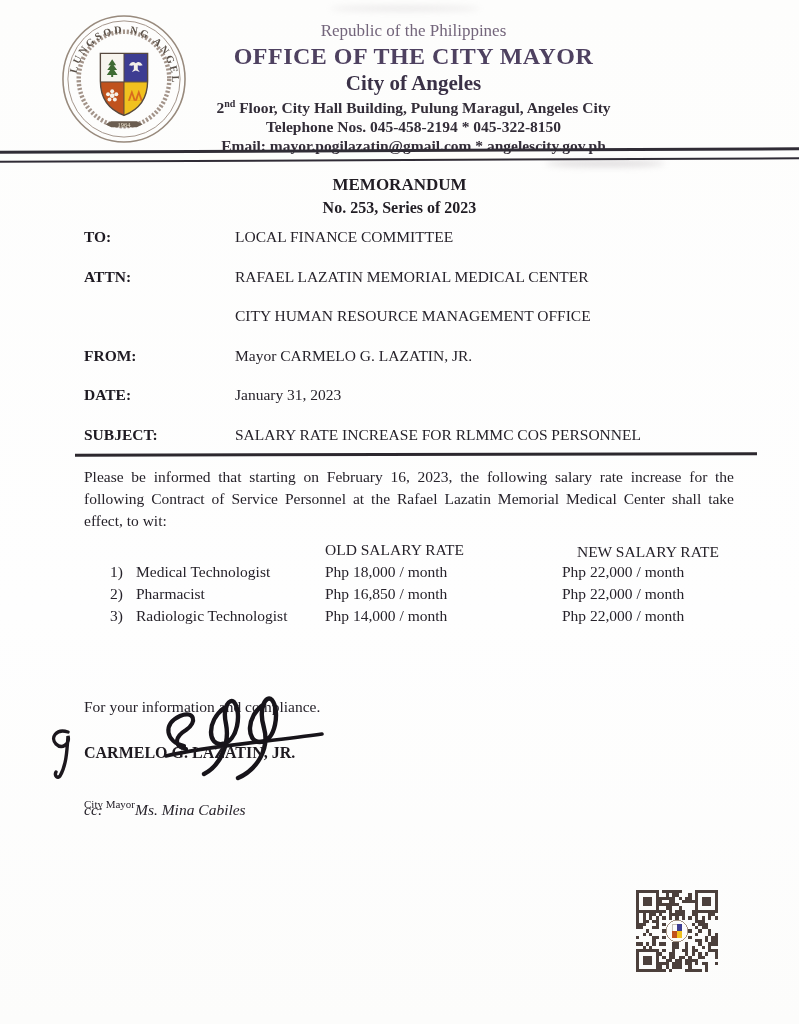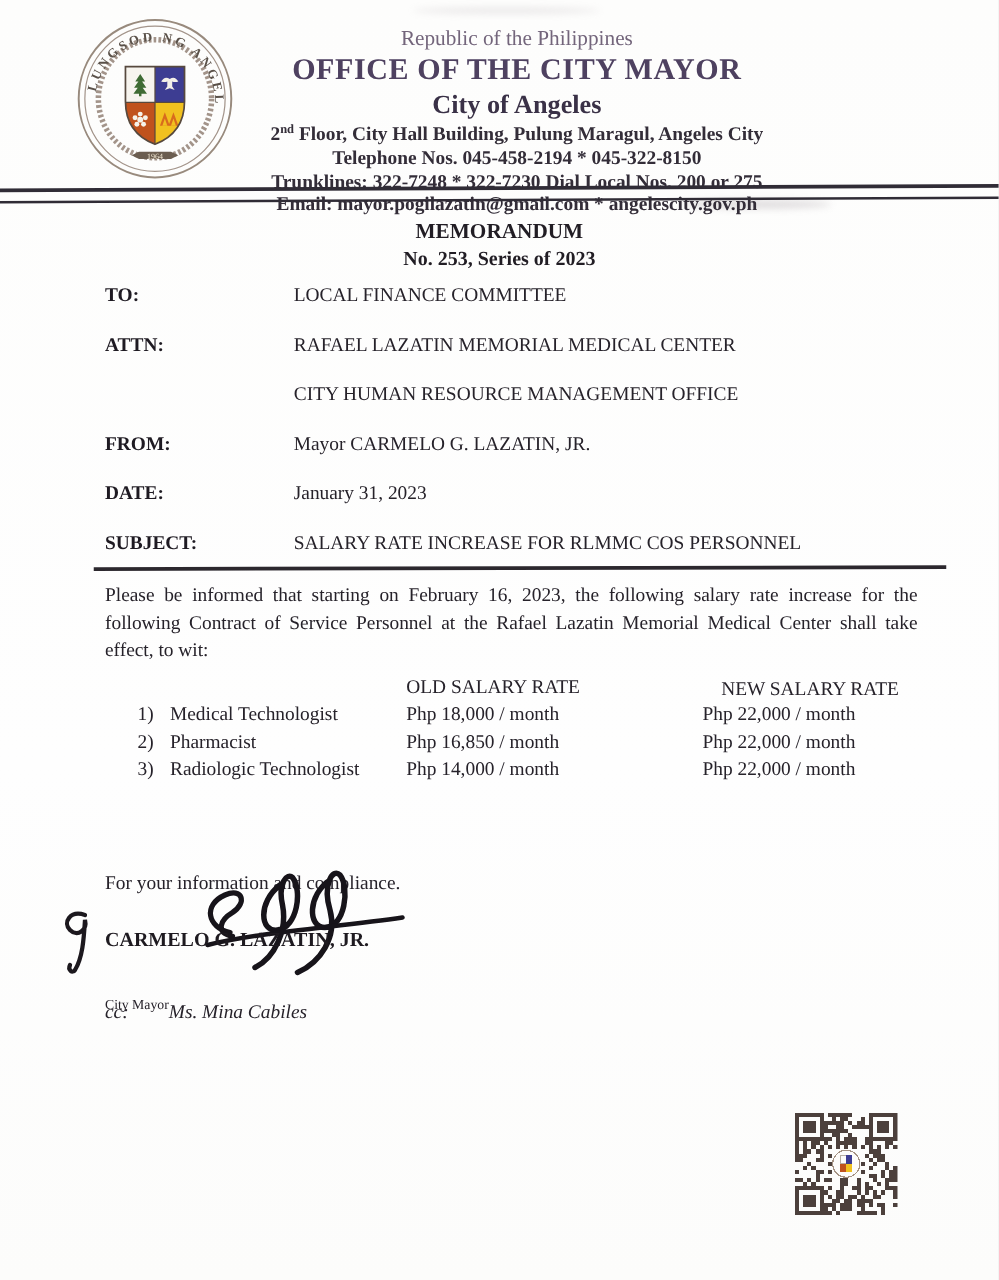--- a/index.html
+++ b/index.html
@@ -122,21 +122,20 @@
       <text x="65" y="115" font-size="6.5" fill="#f1e7d2" text-anchor="middle" font-family="Liberation Serif, serif">1964</text>
     </svg>
   </div>
 
   <div class="header-text">
     <div class="hdr-republic">Republic of the Philippines</div>
     <div class="hdr-office">OFFICE OF THE CITY MAYOR</div>
     <div class="hdr-city">City of Angeles</div>
     <div class="hdr-addr"><span>2</span><sup>nd</sup><span> Floor, City Hall Building, Pulung Maragul, Angeles City</span></div>
     <div class="hdr-line">Telephone Nos. 045-458-2194 * 045-322-8150</div>
-    <div class="hdr-line">Trunklines: 322-7248 * 322-7230 Dial Local Nos. 200 or 275</div>
     <div class="hdr-line">Email: mayor.pogilazatin@gmail.com * angelescity.gov.ph</div>
   </div>
 
   <div class="rule-double"></div>
 
   <div class="memo-head">
     <div class="memo-title">MEMORANDUM</div>
     <div class="memo-number">No. 253, Series of 2023</div>
   </div>
 

